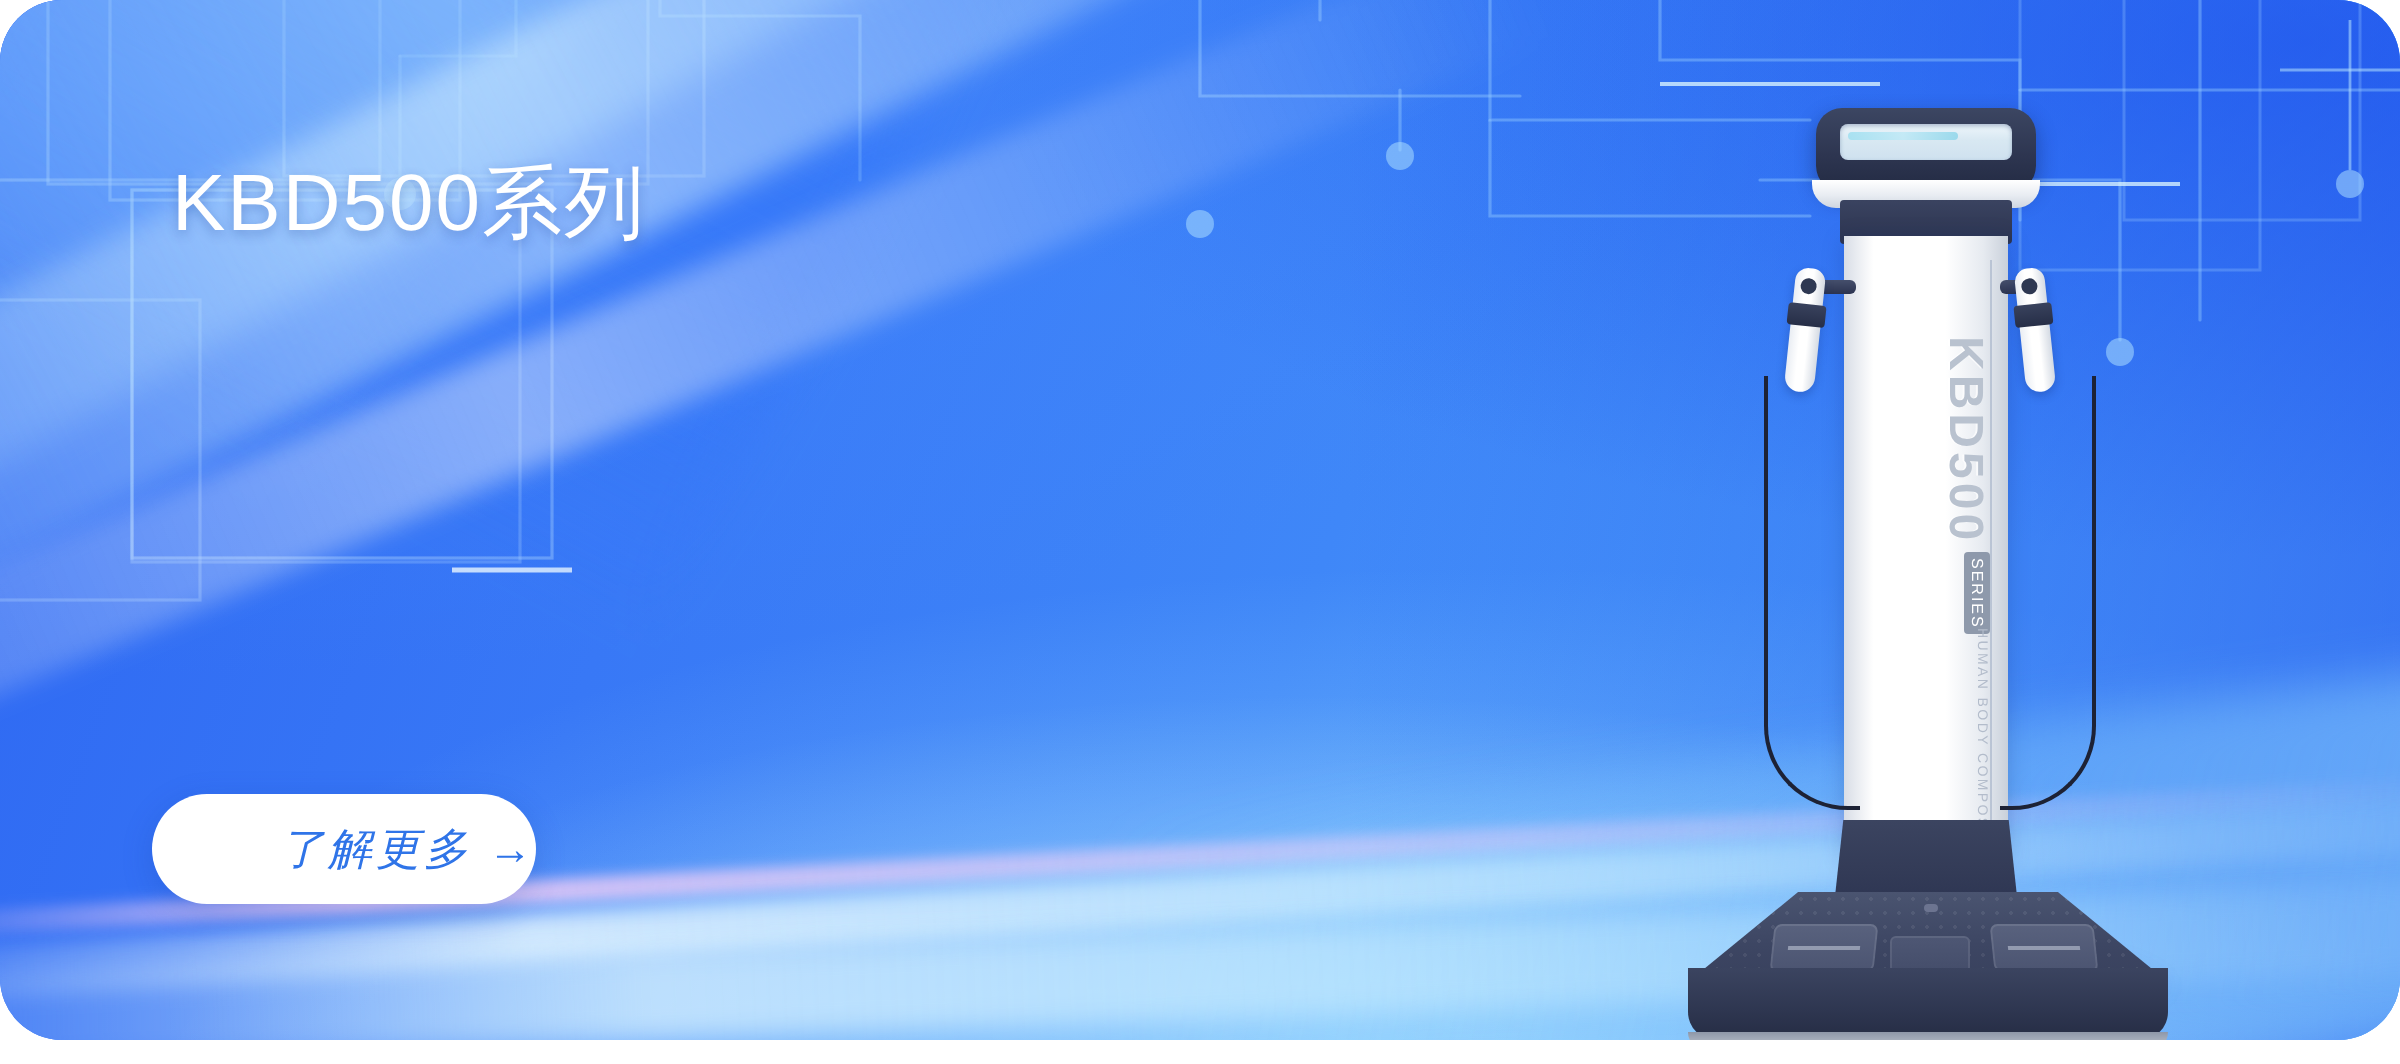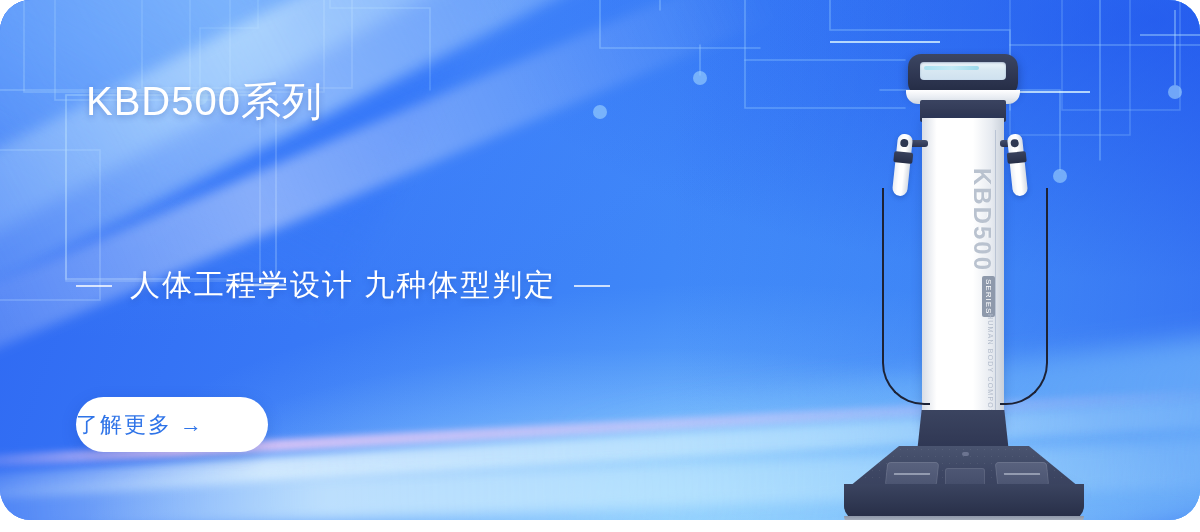--- a/index.html
+++ b/index.html
@@ -90,25 +90,26 @@
   .dash{width:36px;height:2px;background:rgba(255,255,255,.75);display:block;}
   .sub-text{
     font-size:30px;color:#ffffff;font-weight:400;letter-spacing:2px;
     text-shadow:0 2px 6px rgba(18,54,150,.30);white-space:nowrap;
   }
 
   .cta{
     position:absolute;left:76px;top:397px;
     width:192px;height:55px;border-radius:28px;
     background:#ffffff;
-    display:flex;align-items:center;justify-content:flex-start;
+    display:flex;align-items:center;justify-content:flex-end;
     box-shadow:0 4px 16px rgba(20,60,160,.20);
     cursor:pointer;
     border:none;
     padding:0;
+    font-style:italic;
   }
   .cta-label{
     font-size:22px;color:#2f74e8;letter-spacing:2px;
     font-family:"Liberation Sans","DejaVu Sans",sans-serif;
     white-space:nowrap;
   }
 
   
   .device{position:absolute;left:820px;top:38px;width:320px;height:494px;}
 
@@ -275,25 +276,20 @@
     <div class="sweep-pink"></div>
     <div class="sweep-white1"></div>
     <div class="sweep-white2"></div>
   </div>
 
   <div class="content">
 
     <div class="eyebrow">KBD500系列</div>
 
 
-    <div class="subline">
-      <span class="dash"></span>
-      <span class="sub-text">人体工程学设计  九种体型判定</span>
-      <span class="dash"></span>
-    </div>
 
     <button class="cta">
       <span class="cta-label">了解更多 →</span>
     </button>
   </div>
 
   <div class="device">
     <div class="dev-shadow"></div>
 
     <div class="dev-head">

